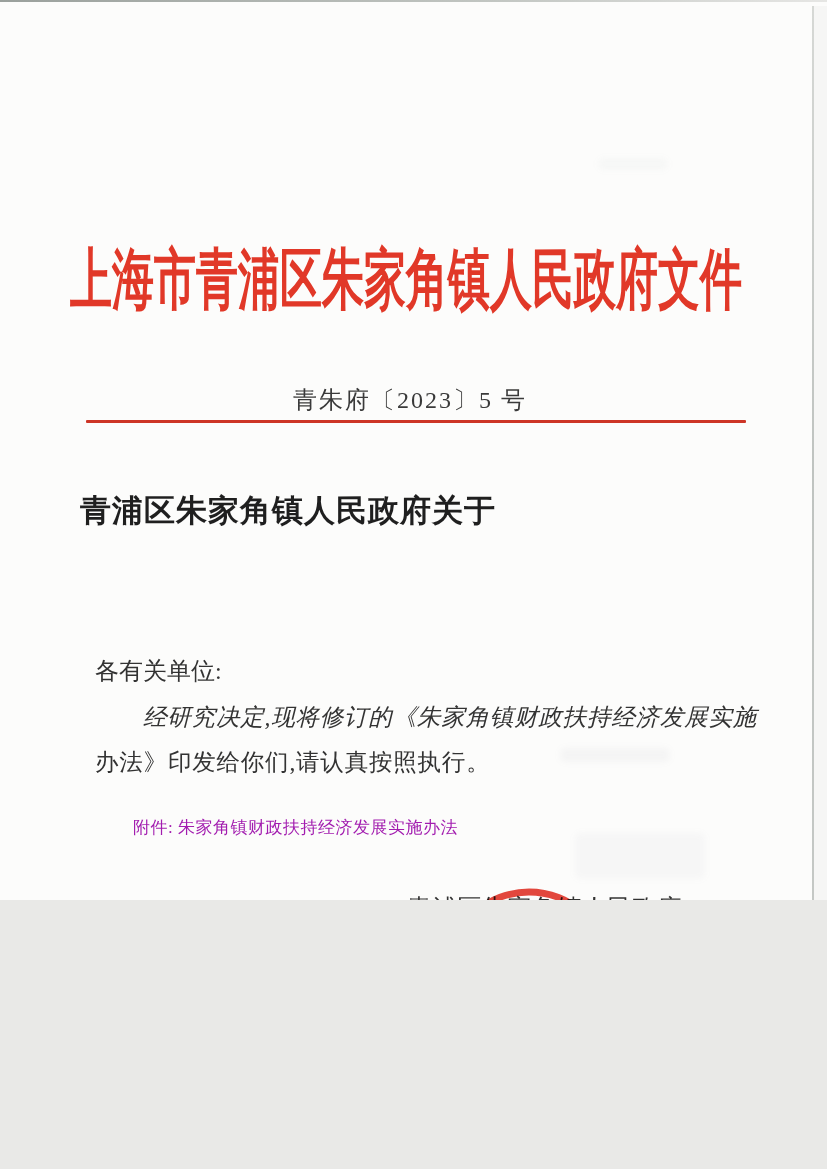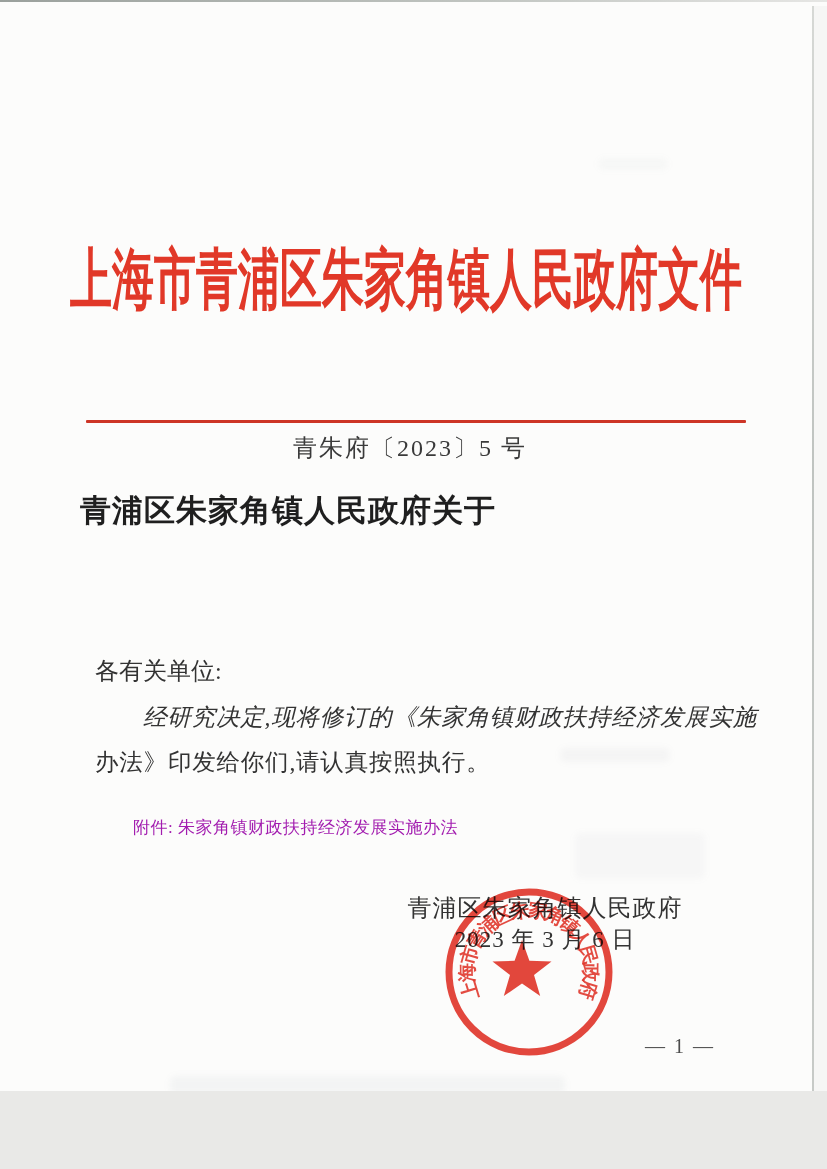--- a/index.html
+++ b/index.html
@@ -1,18 +1,18 @@
 <!DOCTYPE html>
 <html><head>
 <meta charset="utf-8">
 <style>
   html,body{margin:0;padding:0;background:#e9e9e7;}
   .canvas{
     position:relative;
-    width:827px;height:1091px;
+    width:827px;height:900px;
     margin:0 auto;
     background:#fcfcfb;
     overflow:hidden;
     font-family:"Liberation Serif","DejaVu Serif",serif;
     color:#2e2e2e;
   }
   
   .edge-top{position:absolute;left:0;top:0;width:827px;height:2px;
     background:linear-gradient(90deg,#9aa09c,#c2c6c2 60%,#e6e6e4);}
   .edge-right{position:absolute;left:812px;top:6px;width:2px;height:1163px;
@@ -25,21 +25,21 @@
     display:flex;align-items:center;justify-content:center;
   }
   .letterhead span{
     display:inline-block;
     font-size:42px;font-weight:bold;letter-spacing:0px;
     transform:scaleY(1.58);transform-origin:center;
     white-space:nowrap;
   }
   .doc-number{
     position:absolute;left:0;top:384px;width:820px;
-    text-align:center;font-size:24px;letter-spacing:2px;color:#3a3a3a;margin-top:48px;
+    text-align:center;font-size:24px;letter-spacing:2px;color:#3a3a3a;
   }
   .red-rule{
     position:absolute;left:86px;top:420px;width:660px;height:3px;
     border-radius:1px;
   }
   .doc-title{
     position:absolute;left:80px;top:486px;width:640px;
     text-align:left;font-weight:bold;color:#1f1f1f;
     font-size:31px;line-height:50px;letter-spacing:1px;
   }

